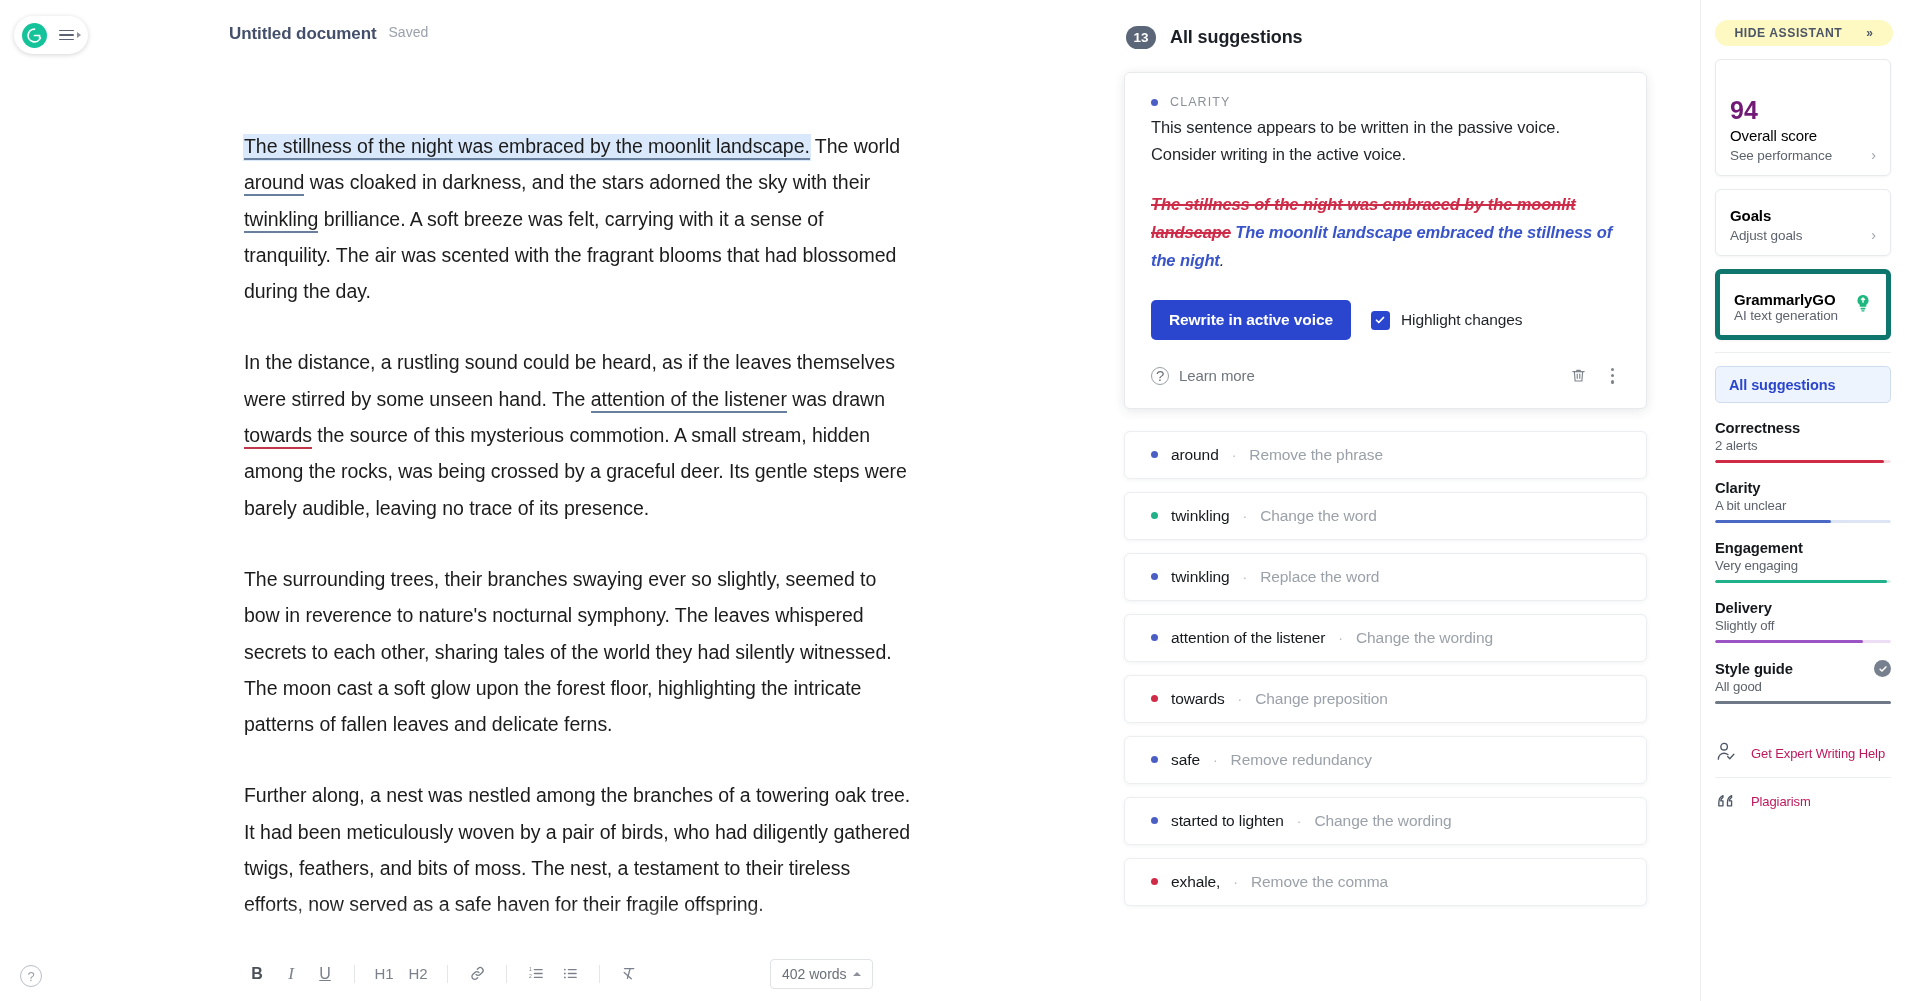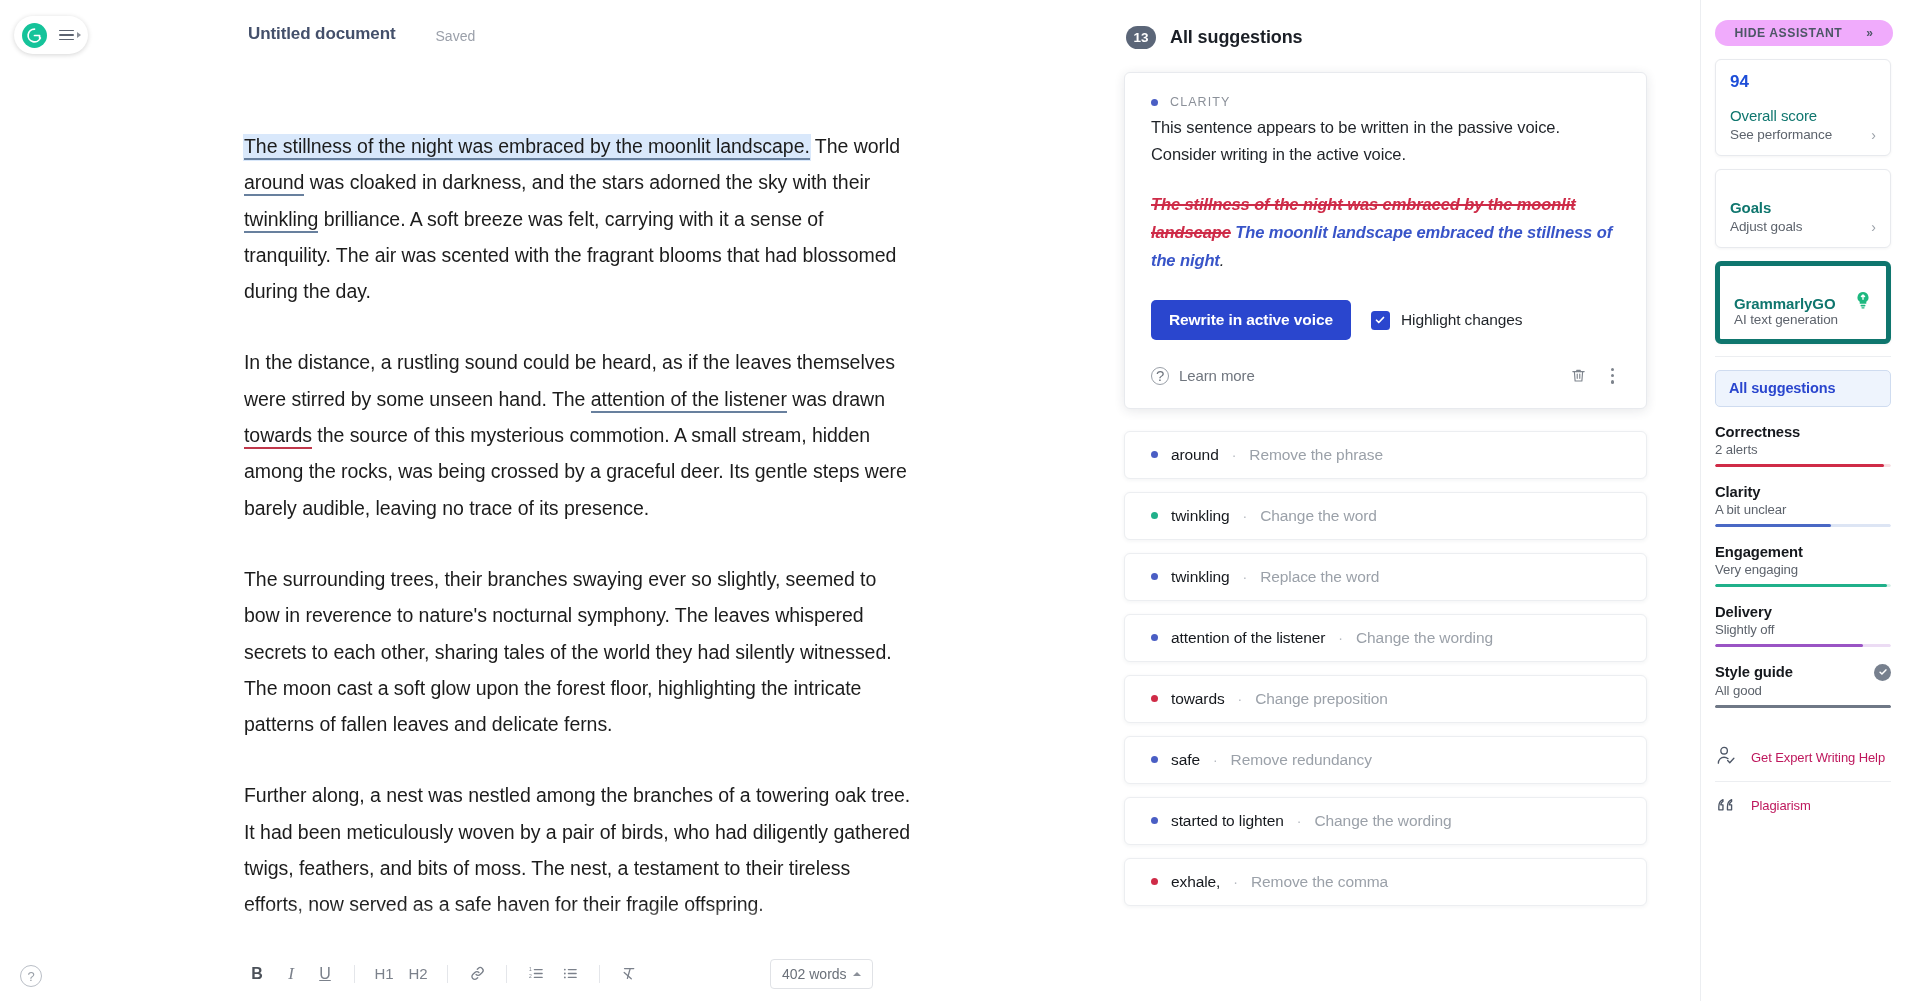--- a/index.html
+++ b/index.html
@@ -38,22 +38,22 @@
   .hamburger .bars i:nth-child(2) { width: 15px; }
   .hamburger .bars i:nth-child(3) { width: 15px; }
   .tri-right {
     width: 0; height: 0;
     border-left: 4px solid #8a9099;
     border-top: 3.4px solid transparent;
     border-bottom: 3.4px solid transparent;
   }
 
   .doc-header {
-    position: absolute; left: 248px; top: 24px;
-    display: flex; align-items: flex-end; gap: 40px;
+    position: absolute; left: 229px; top: 24px;
+    display: flex; align-items: flex-start; gap: 12px;
   }
   .doc-title { font-size: 17px; font-weight: bold; color: #44506b; letter-spacing: -0.1px; }
   .doc-saved { font-size: 14px; color: #9ba0aa; }
 
   .doc-body {
     position: absolute; left: 244px; top: 128px;
     width: 670px;
     font-size: 19.5px;
     line-height: 36.3px;
     color: #1c1c1c;
@@ -192,35 +192,35 @@
   .right-col {
     position: relative;
     width: 205px; flex: 0 0 205px; height: 1001px;
     background: #fff;
     border-left: 1px solid #eceef1;
     padding: 0 14px;
   }
   .hide-assist {
     margin: 20px auto 8px auto;
     width: 178px; height: 26px;
-    background: #f0abfc; border-radius: 13px;
+    background: #fef9c3; border-radius: 13px;
     display: flex; align-items: center; justify-content: center; gap: 24px;
     font-size: 12.2px; font-weight: bold; letter-spacing: .55px; color: #4d5666;
     cursor: pointer;
   }
   .chev-dbl { font-size: 12px; color: #4d5666; }
   .panel {
     margin-top: 13px; background: #fff; border: 1px solid #e8eaee; border-radius: 6px;
     padding: 13px 14px 12px 14px;
     box-shadow: 0 1px 3px rgba(36,43,61,.05);
     cursor: pointer;
   }
   .panel.go { border: 5px solid #0f766e; position: relative; }
-  .score-num { font-size: 17px; font-weight: bold; color: #1d4ed8; line-height: 1.05; }
-  .panel-title { font-size: 15px; color: #0f766e; margin-top: 16px; letter-spacing: -0.1px; }
+  .score-num { font-size: 25px; font-weight: bold; color: #701a75; line-height: 1.05; margin-top: 24px; }
+  .panel-title { font-size: 15px; color: #000000; margin-top: 4px; letter-spacing: -0.1px; }
   .panel-title.bold { font-weight: bold; }
   .panel-sub-row { display: flex; align-items: center; justify-content: space-between; margin-top: 3px; }
   .panel-sub { font-size: 13.5px; color: #5d636c; letter-spacing: -0.1px; }
   .chev-r { color: #9aa0a8; font-size: 14px; }
   .bulb {
     position: absolute; right: 12px; top: 50%; transform: translateY(-50%);
   }
   .divider-h { height: 1px; background: #eceef1; margin: 12px 0 0 0; }
 
   .all-sugg {

